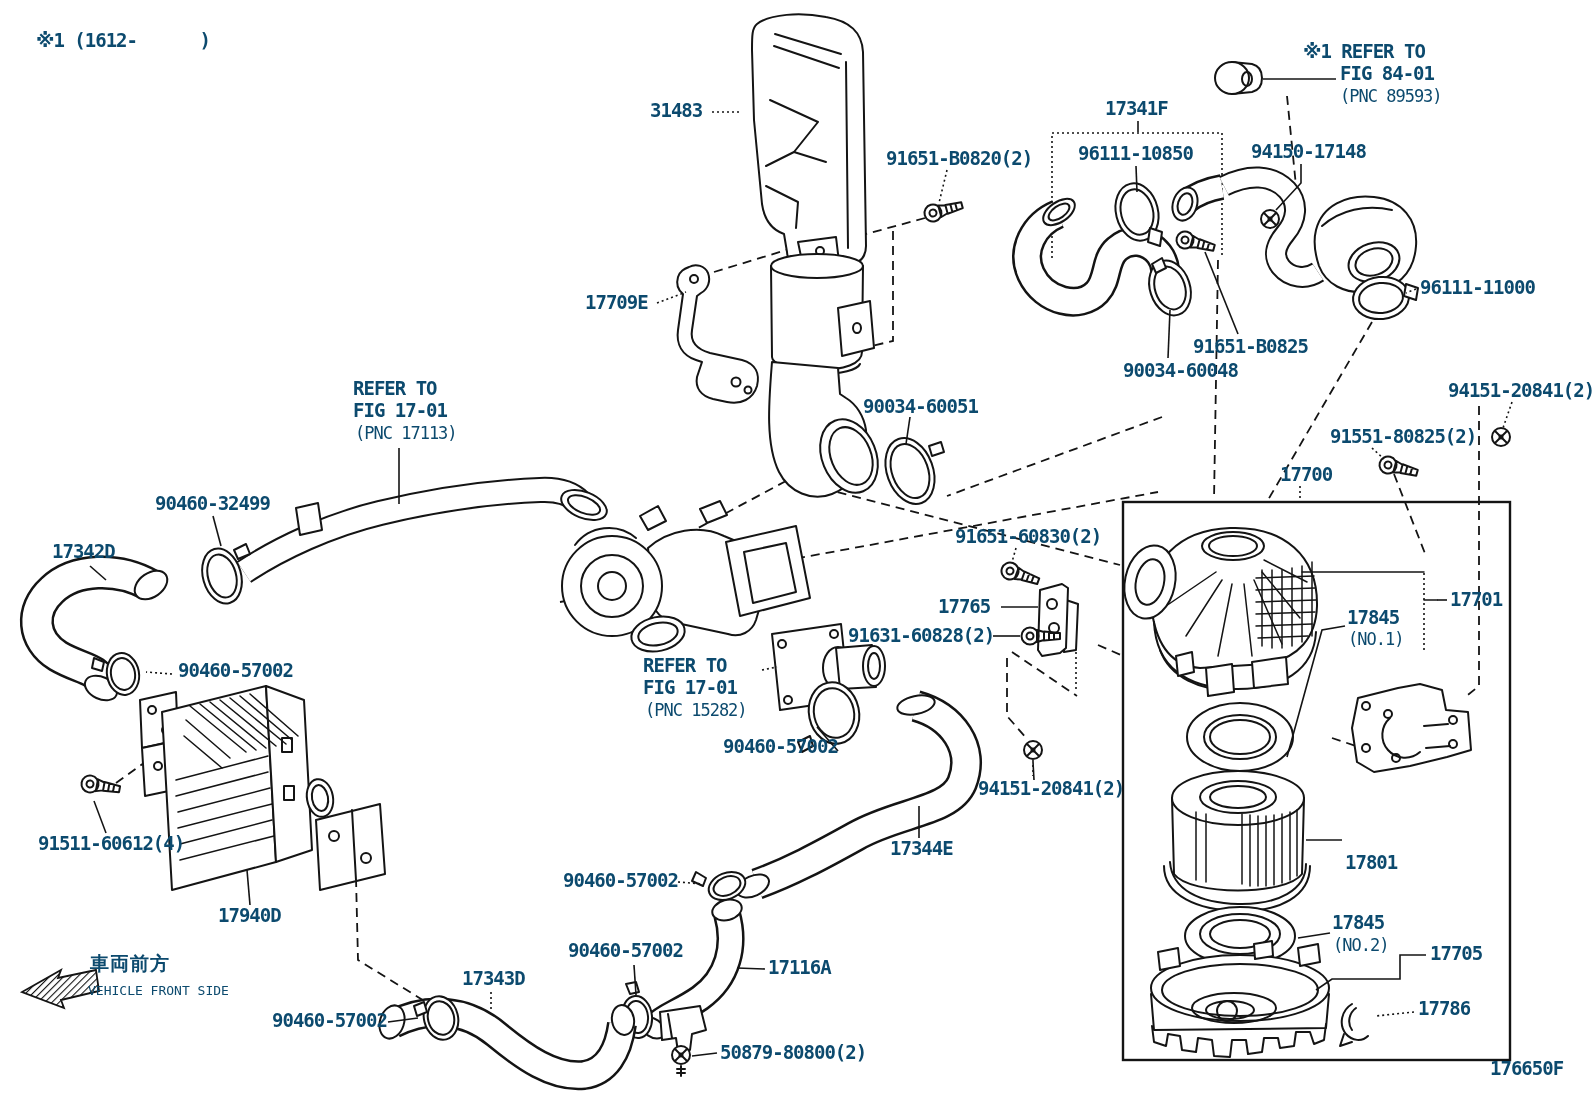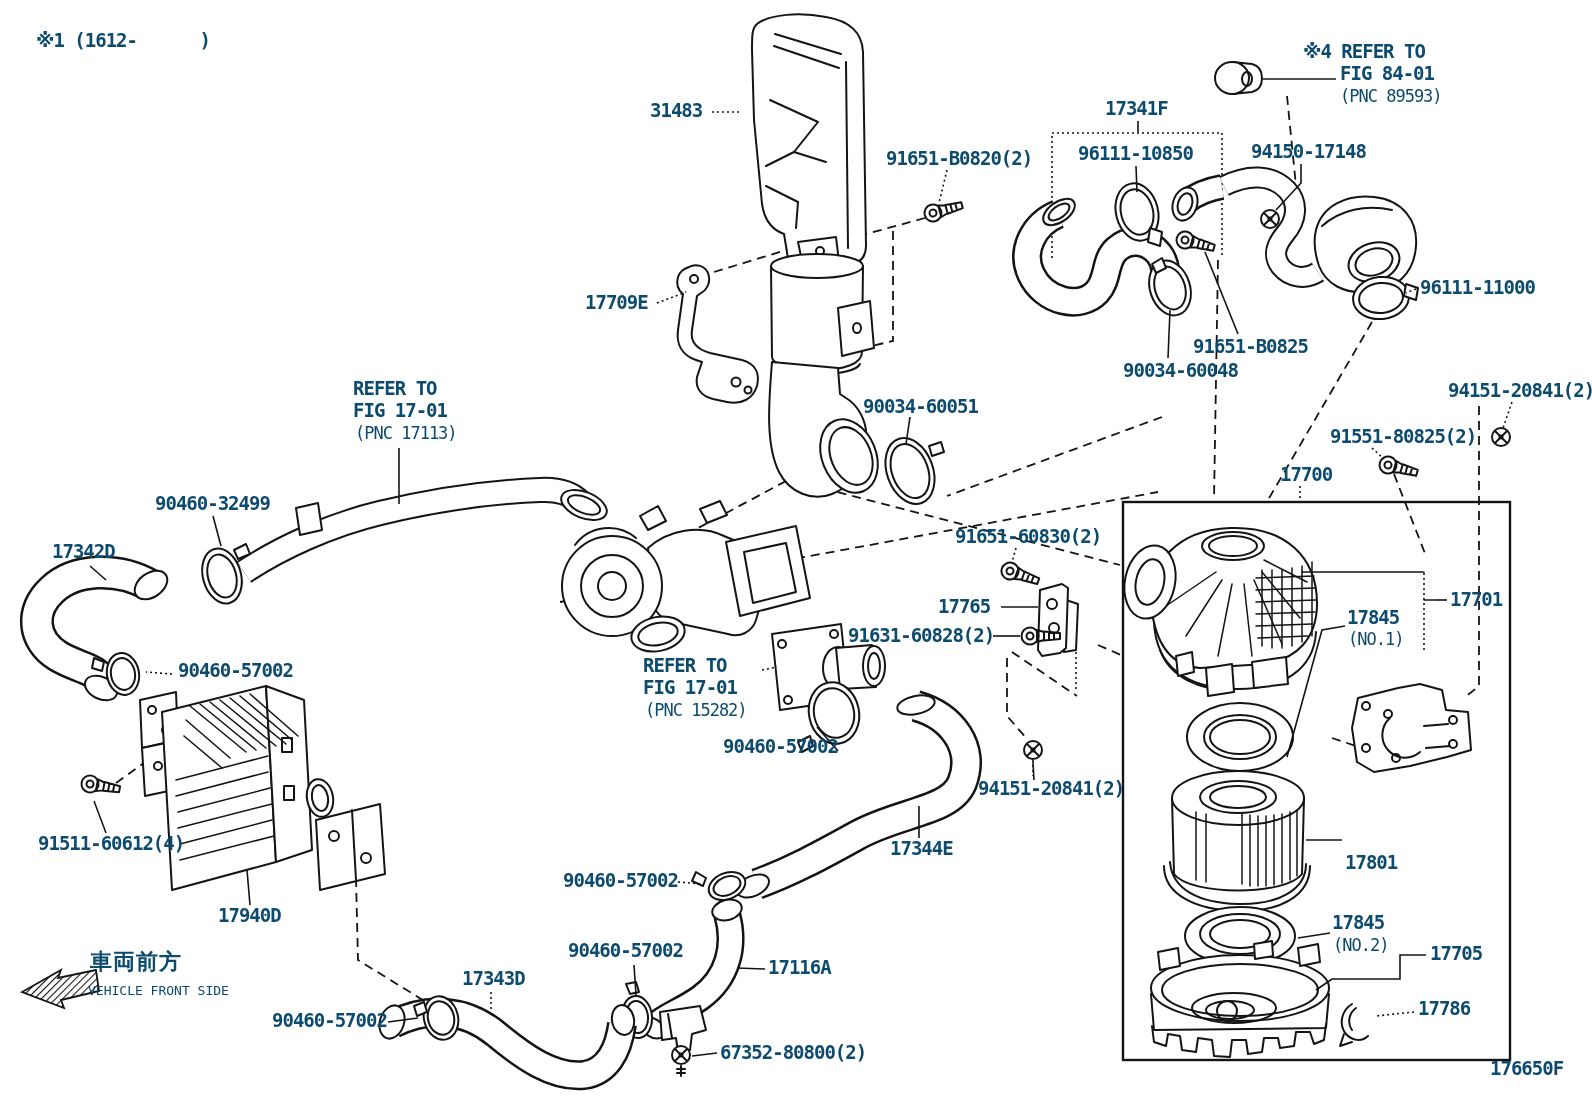--- a/index.html
+++ b/index.html
@@ -2,21 +2,21 @@
 <html><head>
 <meta charset="utf-8">
 <style>
   html,body{margin:0;padding:0;background:#e8e8e8;}
   #stage{position:relative;width:1592px;height:1099px;background:#ffffff;overflow:hidden;
          font-family:"DejaVu Sans Mono","Liberation Mono",monospace;}
   #art{position:absolute;left:0;top:0;}
   .lbl{position:absolute;font:bold 19px "DejaVu Sans Mono","DejaVu Sans",monospace;
        color:#0c4a6e;white-space:pre;letter-spacing:-1px;line-height:21px;}
   .sub{font-weight:normal;font-size:17px;letter-spacing:-1px;}
-  .jp{font-family:Liberation Mono, monospace;font-size:22px;letter-spacing:1px;}
+  .jp{font-family:Liberation Sans, sans-serif;font-size:19px;letter-spacing:1px;}
   .en{font-weight:normal;font-size:13px;letter-spacing:0px;}
   .ln{fill:none;stroke:#141414;stroke-width:2;stroke-linecap:round;stroke-linejoin:round;}
   .th{fill:none;stroke:#141414;stroke-width:1.5;stroke-linecap:round;}
   .fw{fill:#ffffff;stroke:#141414;stroke-width:2;stroke-linejoin:round;}
   .to{fill:none;stroke:#141414;stroke-linecap:butt;stroke-linejoin:round;}
   .ti{fill:none;stroke:#ffffff;stroke-linecap:butt;stroke-linejoin:round;}
   .dash{fill:none;stroke:#141414;stroke-width:1.8;stroke-dasharray:9 6;}
   .dot{fill:none;stroke:#141414;stroke-width:1.6;stroke-dasharray:2 3;}
   .leader{fill:none;stroke:#141414;stroke-width:1.6;}
 </style>
@@ -419,21 +419,21 @@
 </g>
 </svg>
 
 <div class="lbl" style="left:36px;top:30px">※1 (1612-      )</div>
 <div class="lbl" style="left:650px;top:100px">31483</div>
 <div class="lbl" style="left:886px;top:148px">91651-B0820(2)</div>
 <div class="lbl" style="left:1105px;top:98px">17341F</div>
 <div class="lbl" style="left:1078px;top:143px">96111-10850</div>
 <div class="lbl" style="left:1251px;top:141px">94150-17148</div>
 
-<div class="lbl" style="left:1303px;top:41px">※4 REFER TO</div>
+<div class="lbl" style="left:1303px;top:41px">※1 REFER TO</div>
 <div class="lbl" style="left:1340px;top:63px">FIG 84-01</div>
 <div class="lbl sub" style="left:1340px;top:86px">(PNC 89593)</div>
 
 <div class="lbl" style="left:585px;top:292px">17709E</div>
 <div class="lbl" style="left:1420px;top:277px">96111-11000</div>
 <div class="lbl" style="left:1193px;top:336px">91651-B0825</div>
 <div class="lbl" style="left:1123px;top:360px">90034-60048</div>
 <div class="lbl" style="left:863px;top:396px">90034-60051</div>
 
 <div class="lbl" style="left:353px;top:378px">REFER TO</div>
@@ -465,19 +465,19 @@
 <div class="lbl" style="left:218px;top:905px">17940D</div>
 <div class="lbl" style="left:563px;top:870px">90460-57002</div>
 <div class="lbl" style="left:1332px;top:912px">17845</div>
 <div class="lbl sub" style="left:1333px;top:935px">(NO.2)</div>
 <div class="lbl" style="left:1430px;top:943px">17705</div>
 <div class="lbl" style="left:768px;top:957px">17116A</div>
 <div class="lbl" style="left:568px;top:940px">90460-57002</div>
 <div class="lbl" style="left:462px;top:968px">17343D</div>
 <div class="lbl" style="left:1418px;top:998px">17786</div>
 <div class="lbl" style="left:272px;top:1010px">90460-57002</div>
-<div class="lbl" style="left:720px;top:1042px">67352-80800(2)</div>
+<div class="lbl" style="left:720px;top:1042px">50879-80800(2)</div>
 
 <div class="lbl jp" style="left:90px;top:953px">車両前方</div>
 <div class="lbl en" style="left:88px;top:980px">VEHICLE FRONT SIDE</div>
 <div class="lbl" style="left:1490px;top:1058px">176650F</div>
 
 </div>
 
 </body></html>

